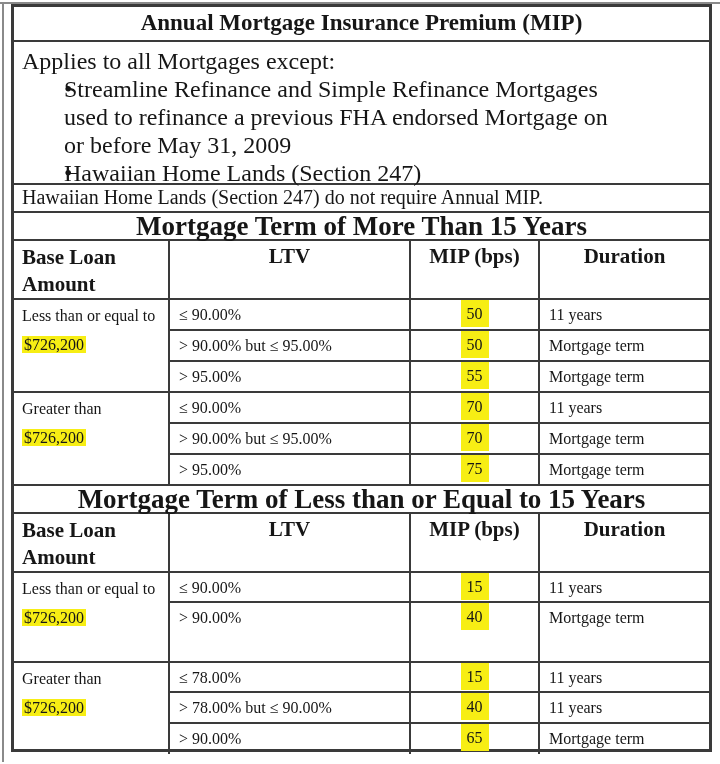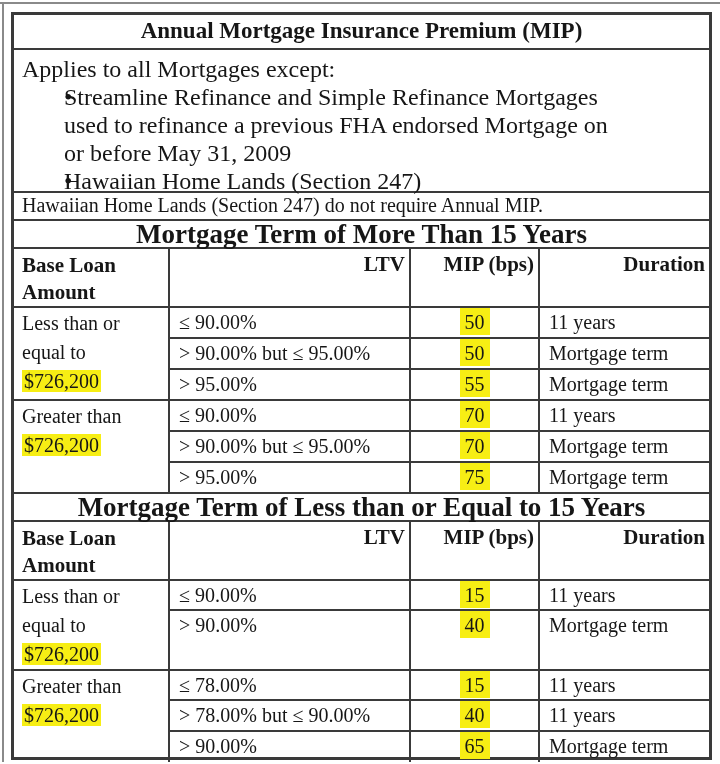--- a/index.html
+++ b/index.html
@@ -10,21 +10,21 @@
     font-family: "Liberation Serif", serif;
     color: #161616;
     position: relative;
     overflow: hidden;
   }
   
   .edge-top  { position: absolute; left: 0; top: 2px; width: 720px; height: 2px; background: var(--edge, #8a8a8a); }
   .edge-left { position: absolute; left: 2px; top: 2px; width: 2px; height: 760px; background: var(--edge, #8a8a8a); }
 
   .sheet {
-    position: absolute; left: 11px; top: 12px;
+    position: absolute; left: 11px; top: 4px;
     width: 701px; height: 748px;
     border: 3px solid var(--border, #3a3a3a);
     background: #ffffff;
   }
 
   .title {
     height: 35px; line-height: 32px;
     border-bottom: 2px solid var(--border, #3a3a3a);
     font-size: 23px; font-weight: bold; text-align: center;
   }
@@ -54,28 +54,28 @@
   table.grid { border-collapse: collapse; width: 100%; table-layout: fixed; }
   col.c1 { width: 155px; } col.c2 { width: 241px; } col.c3 { width: 129px; } col.c4 { width: 170px; }
 
   .grid th, .grid td { border: 2px solid var(--border, #3a3a3a); vertical-align: top; }
   .grid tr:first-child > * { border-top: none; }
   .grid tr > *:first-child { border-left: none; }
   .grid tr > *:last-child  { border-right: none; }
   .grid.last tr:last-child > td { border-bottom: none; }
   .no-bb { border-bottom: none !important; }
 
-  .grid th { font-size: 21px; font-weight: bold; text-align: right; padding: 3px 4px 0 4px; }
+  .grid th { font-size: 21px; font-weight: bold; text-align: center; padding: 3px 4px 0 4px; }
   .grid th.th-left { text-align: left; padding-left: 8px; line-height: 27px; }
   tr.hr  { height: 56px; }
   tr.h31 { height: 31px; }
   tr.h30 { height: 30px; }
   tr.h60 { height: 60px; }
 
-  .grid td { font-size: 20px; }
+  .grid td { font-size: 16px; }
   td.ltv, td.dur { padding: 1px 6px 0 9px; line-height: 27px; border-radius: 11px; }
   td.amt { padding: 1px 6px 0 8px; line-height: 29px; }
   td.mip { padding: 0; text-align: center; }
   .mipbox {
     display: inline-block; min-width: 28px; padding: 0 5px;
     height: 27px; line-height: 28px;
     background: var(--highlight, #f7ee14);
   }
   .hl { background: var(--highlight, #f7ee14); padding: 0 2px; }
 </style>

